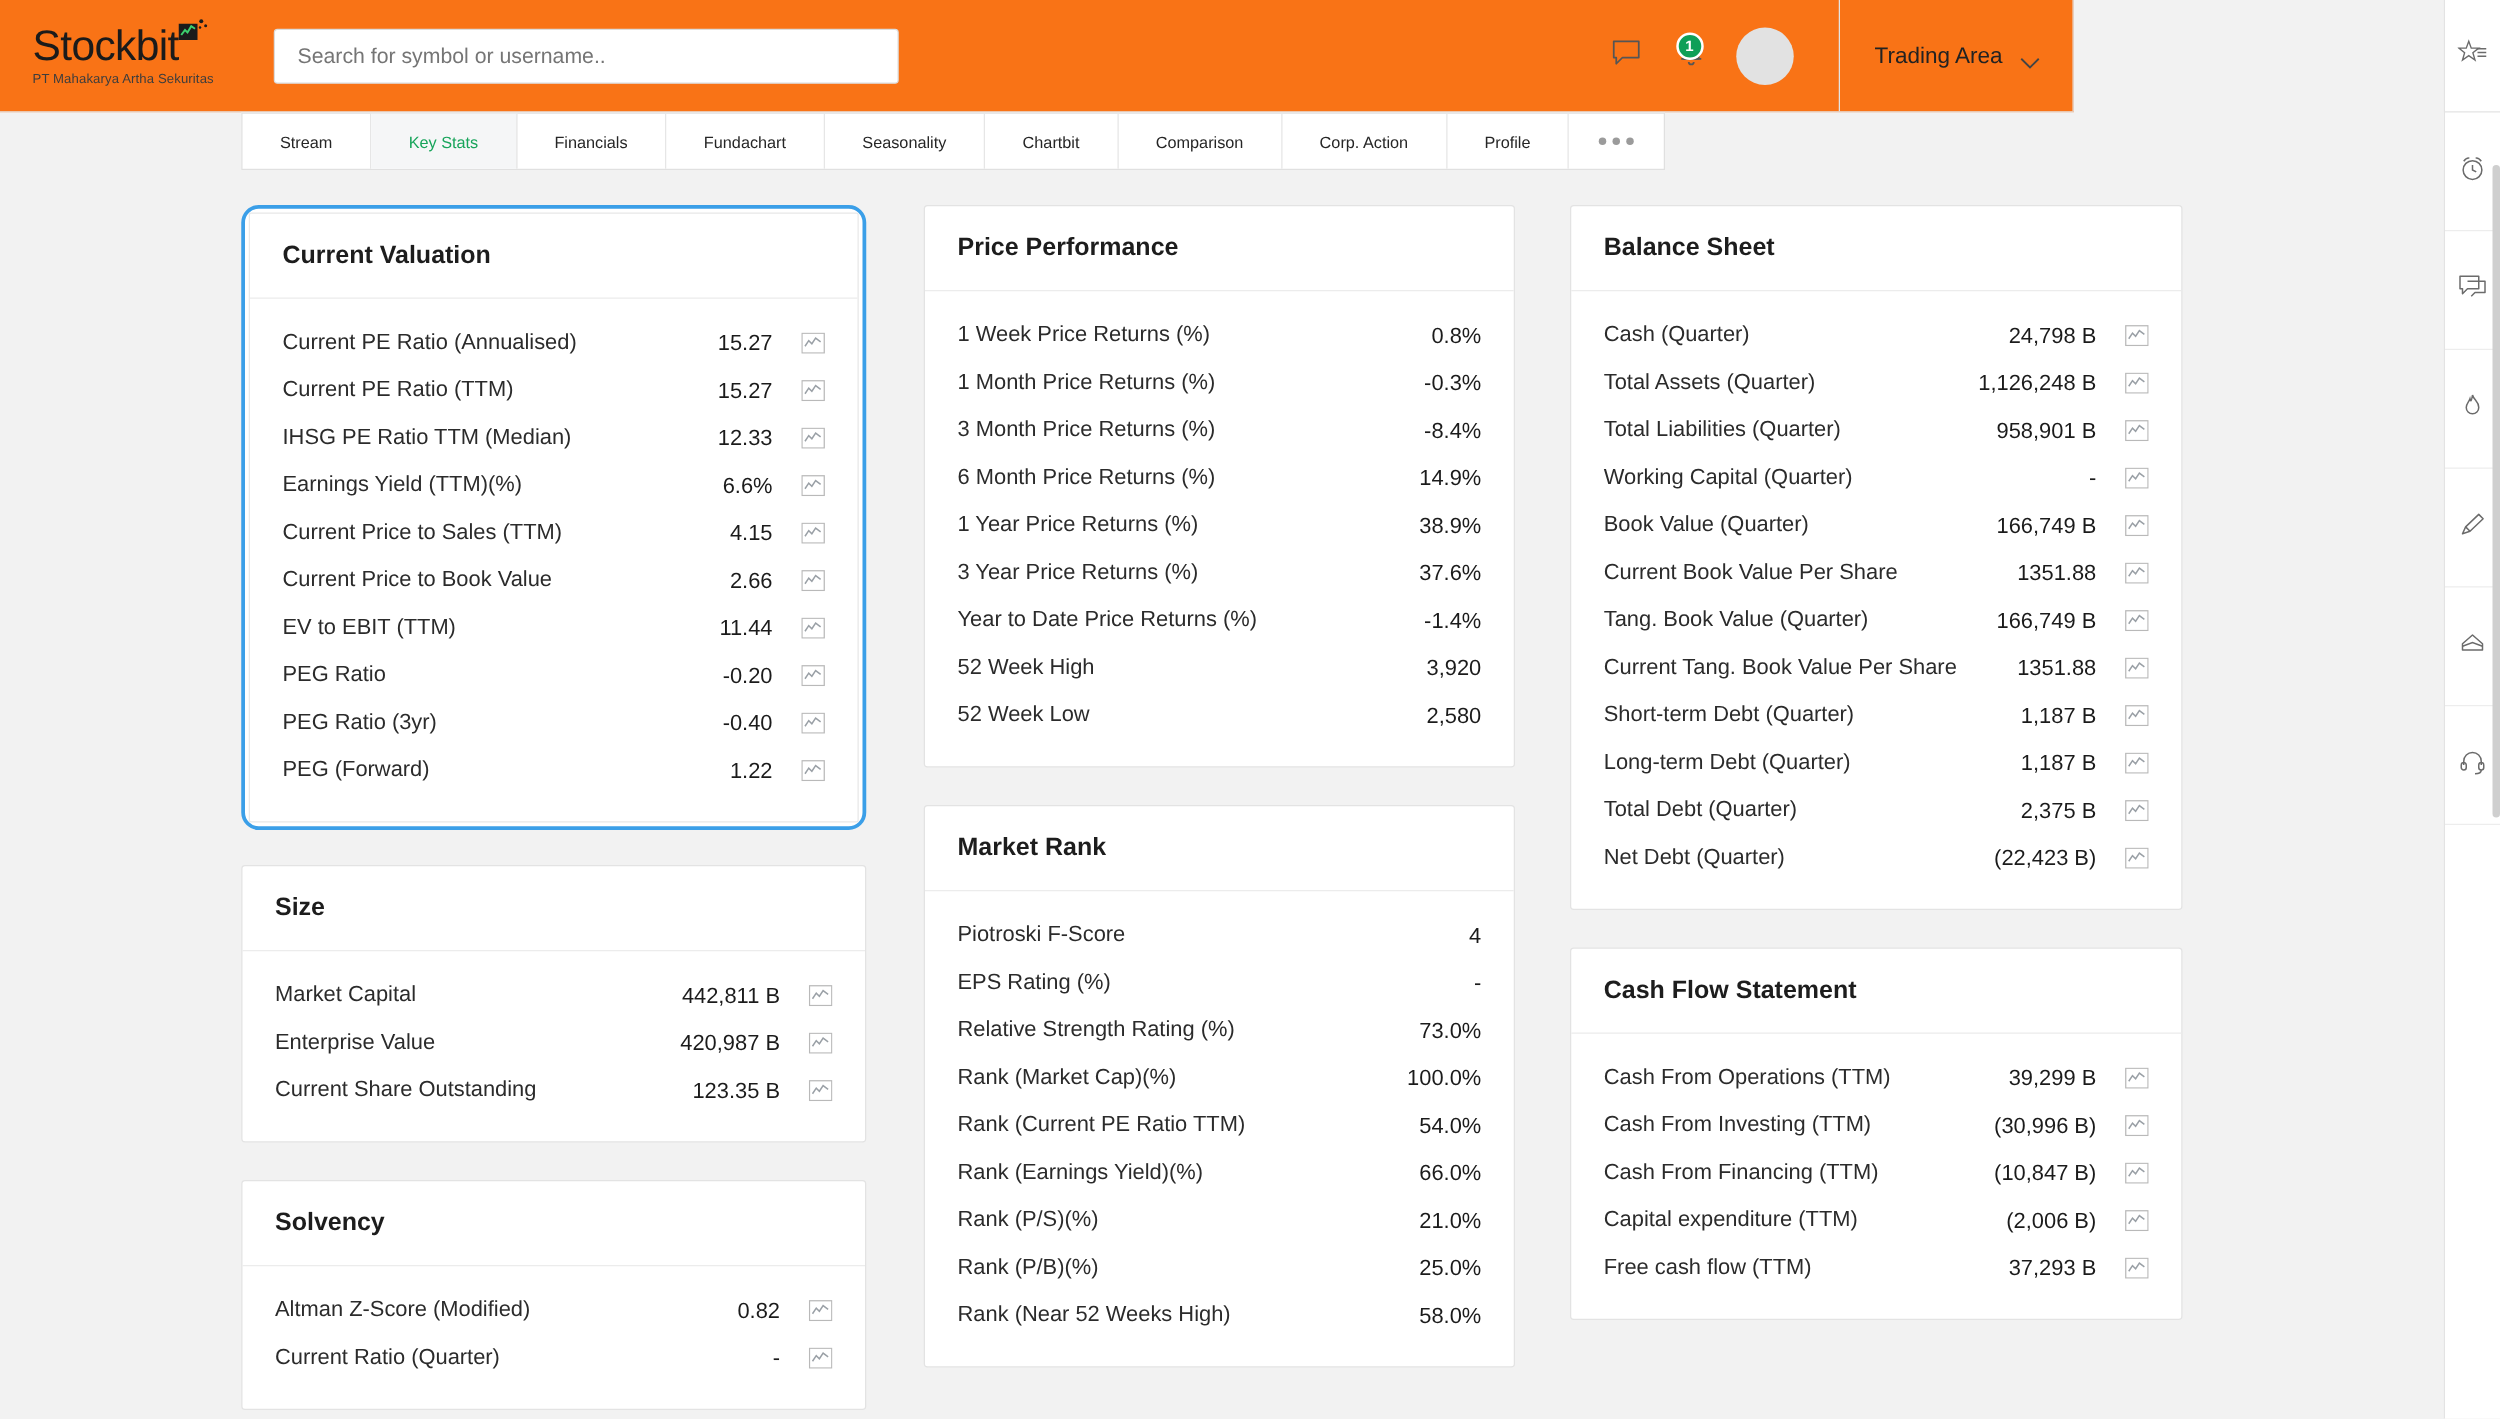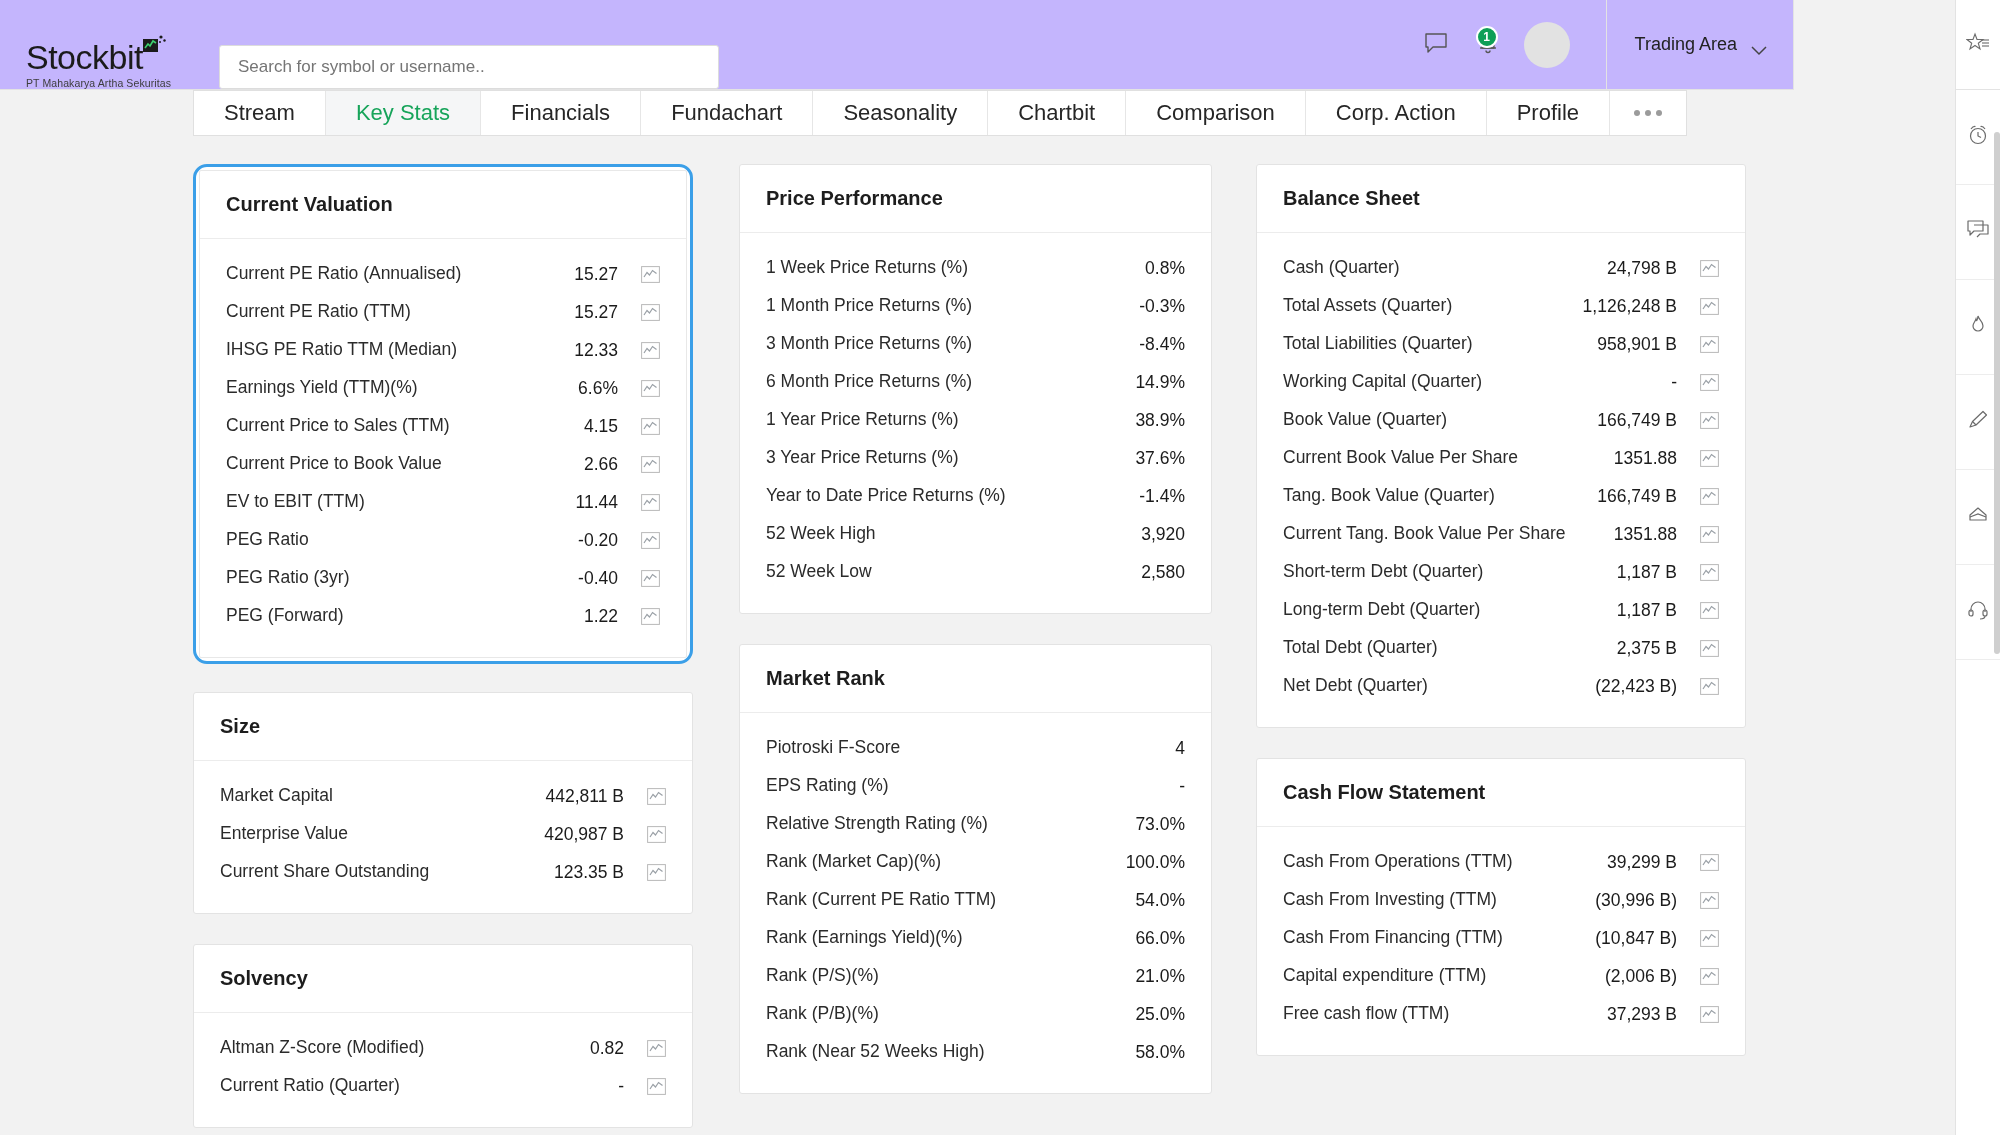--- a/index.html
+++ b/index.html
@@ -6,23 +6,23 @@
   html, body {
     width: 2000px; height: 1135px;
     background: #f2f2f2;
     font-family: "Liberation Sans", sans-serif;
     overflow: hidden;
   }
   body { position: relative; }
 
   
   .header {
-    position: absolute; top: 0; left: 0; width: 1794px; height: 90px;
-    background: #c4b5fd; border-bottom: 1px solid #e3e3e3;
-    display: flex; align-items: flex-end;
+    position: absolute; top: 0; left: 0; width: 1659px; height: 90px;
+    background: #f97316; border-bottom: 1px solid #e3e3e3;
+    display: flex; align-items: center;
   }
   .brand { width: 200px; padding-left: 26px; }
   .brand-top { display: flex; align-items: flex-start; }
   .brand-word {
     font-size: 34px; font-weight: 400; letter-spacing: -0.5px;
     color: #1b1b1b; line-height: 34px;
   }
   .brand-mark {
     width: 26px; height: 20px; margin-left: -2px; margin-top: -6px;
     position: relative;
@@ -75,21 +75,21 @@
   .tabstrip {
     position: absolute; top: 90px; left: 0; width: 1955px; height: 46px;
     background: #f2f2f2;
   }
   .tabs {
     position: absolute; left: 193px; top: 0; display: flex;
     border: 1px solid #e0e0e0; background: #fff; height: 46px;
   }
   .tab {
     display: flex; align-items: center; justify-content: center;
-    padding: 0 30px; font-size: 22px; color: #262626;
+    padding: 0 30px; font-size: 13px; color: #262626;
     border-right: 1px solid #e6e6e6; height: 100%; white-space: nowrap;
   }
   .tab.active { color: #17a45a; background: #f5f6f7; }
   .tab.more { padding: 0 24px; border-right: none; }
   .dots { display: flex; gap: 5px; }
   .dots i { width: 6px; height: 6px; border-radius: 50%; background: #9b9b9b; display: block; }
 
   
   .content {
     position: absolute; top: 164px; left: 0; width: 1955px; height: 971px;

